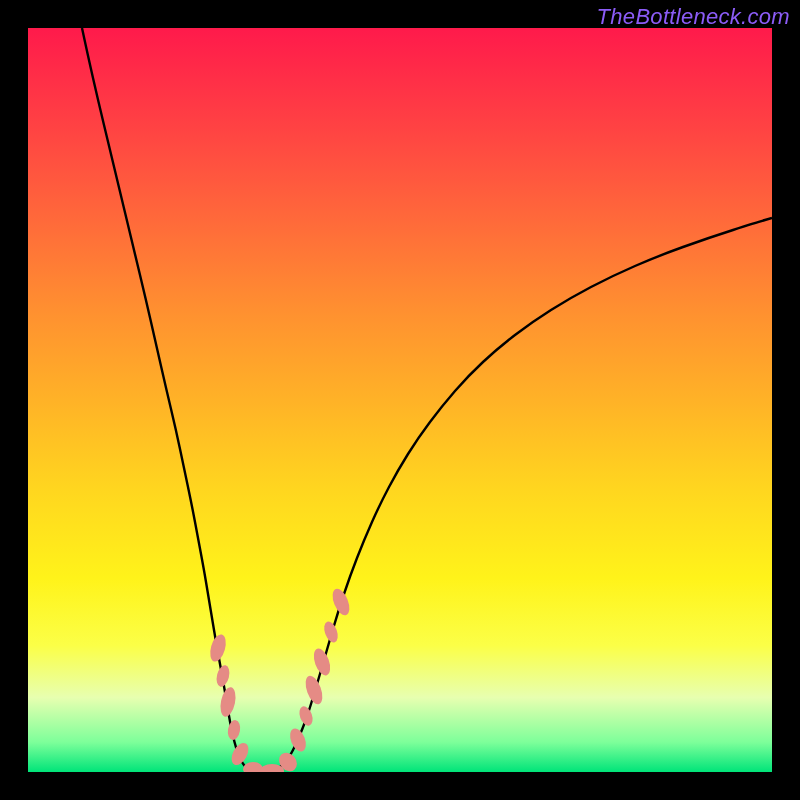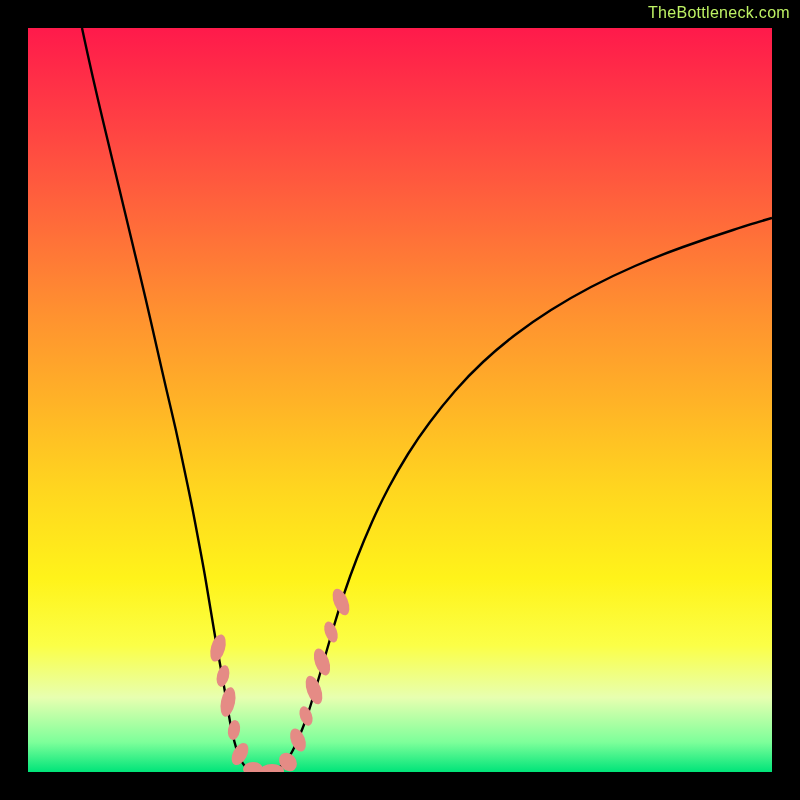--- a/index.html
+++ b/index.html
@@ -45,25 +45,26 @@
       #fbff47 83%,
       #e7ffb0 90%,
       #7dff9a 96%,
       #00e479 100%
     );
   }
   .watermark {
     position: absolute;
     top: 4px;
     right: 10px;
-    color: #bef264;
-    font-size: 16px;
+    color: #8b5cf6;
+    font-size: 22px;
     font-weight: 500;
     letter-spacing: 0.3px;
     user-select: none;
+    font-style: italic;
   }
   svg.curve {
     position: absolute;
     left: 0;
     top: 0;
     width: 744px;
     height: 744px;
   }
   .bead {
     fill: #e58b85;

